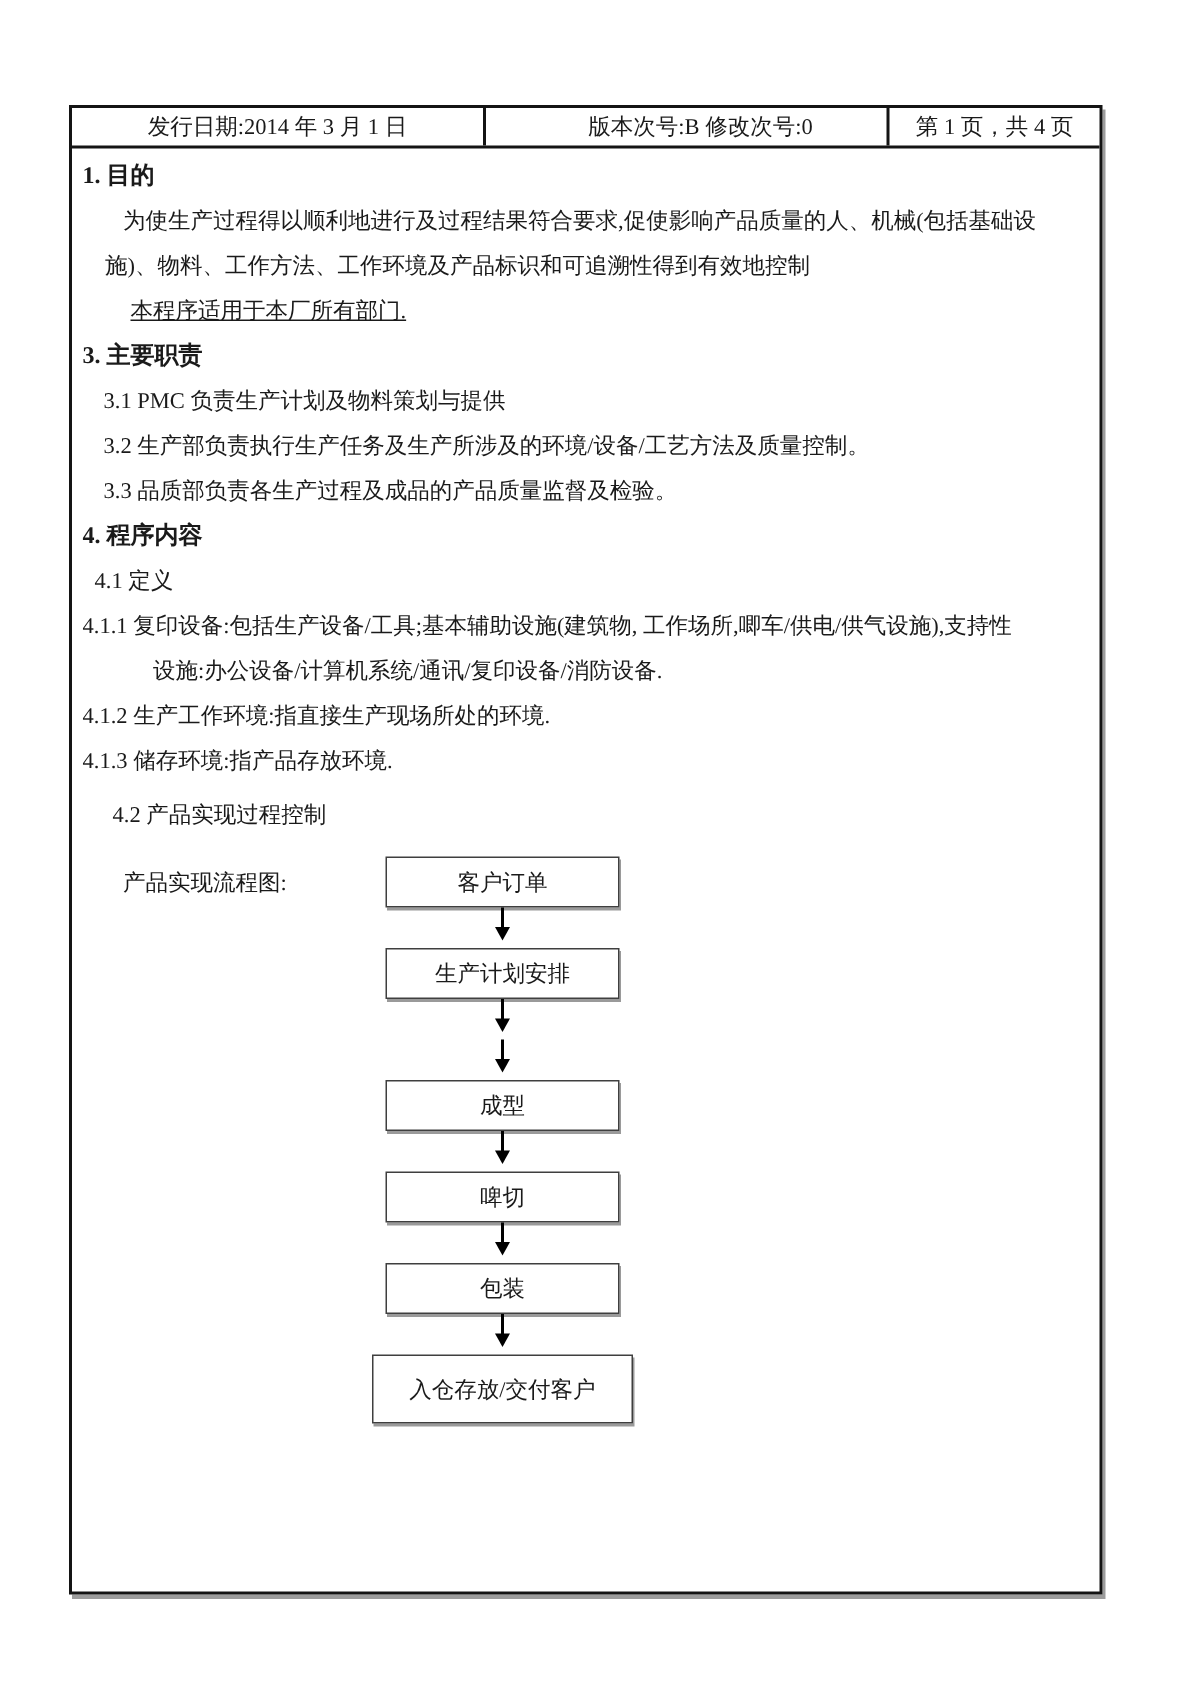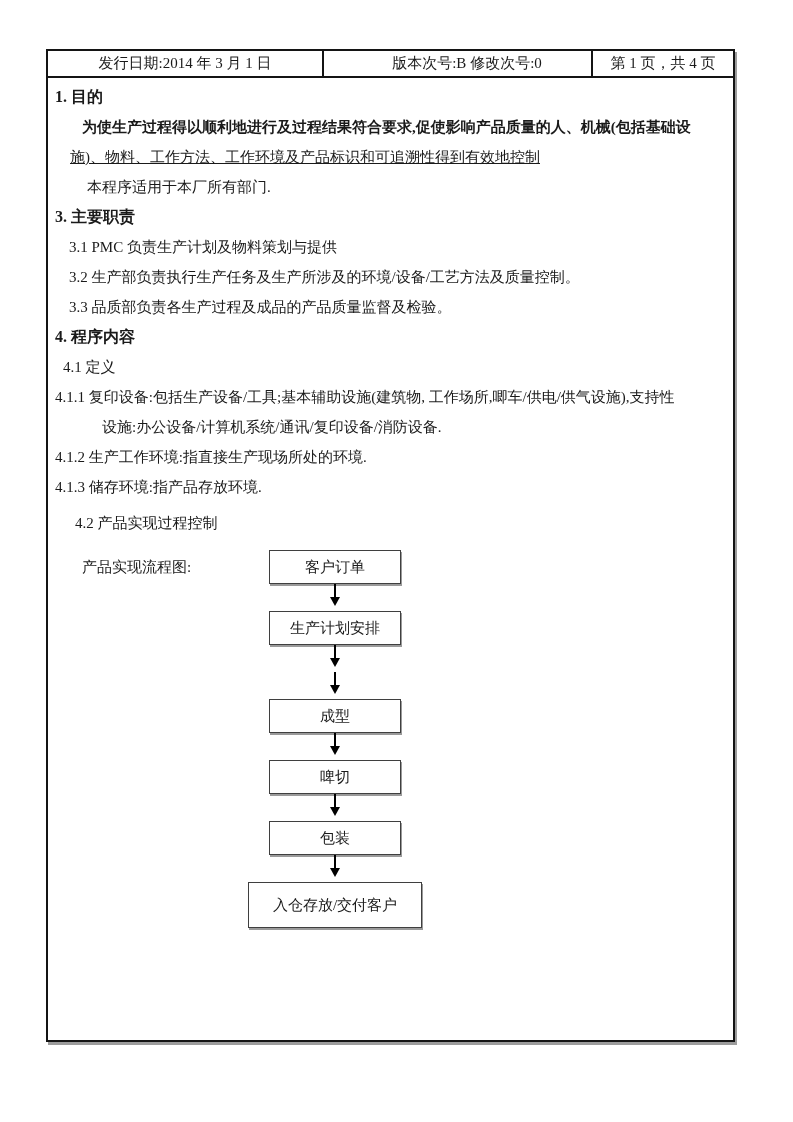--- a/index.html
+++ b/index.html
@@ -2,56 +2,56 @@
 <html><head>
 <meta charset="utf-8">
 <style>
   html,body{margin:0;padding:0;}
   body{
     width:793px;height:1122px;position:relative;background:#ffffff;
     font-family:"Liberation Serif","DejaVu Serif",serif;
     color:#1a1a1a;
   }
   .frame{
-    position:absolute;left:46px;top:49px;width:689px;height:993px;
+    position:absolute;left:46px;top:70px;width:689px;height:993px;
     border:2px solid #141414;background:#fff;
     box-shadow:2px 3px 0 #9c9c9c;
     box-sizing:border-box;
   }
   .hdr{
     display:flex;border-bottom:2px solid #141414;height:27px;
     font-size:15px;box-sizing:border-box;
   }
   .hdr .cell{
     display:flex;align-items:center;justify-content:center;
     box-sizing:border-box;white-space:nowrap;overflow:hidden;
   }
   .c1{width:276px;border-right:2px solid #141414;}
   .c2{width:269px;border-right:2px solid #141414;padding-left:19px;}
   .c3{flex:1;}
   .content{
     padding:4px 8px 0 7px;font-size:15px;line-height:30px;
   }
   .line{white-space:nowrap;overflow:hidden;}
   .h{font-weight:bold;font-size:16px;}
-  .ind27{padding-left:27px;font-weight:bold;}
-  .ind15{padding-left:15px;text-decoration:underline;}
-  .ind32{padding-left:32px;}
+  .ind27{padding-left:27px;}
+  .ind15{padding-left:15px;}
+  .ind32{padding-left:32px;text-decoration:underline;}
   .ind14{padding-left:14px;}
   .ind8{padding-left:8px;}
   .ind47{padding-left:47px;}
   .ind20{padding-left:20px;margin-top:6px;}
   
   .flow{position:relative;margin-top:12px;line-height:normal;}
   .flow-label{position:absolute;left:27px;top:8px;font-size:15px;}
   .flow-col{
     width:200px;margin-left:180px;display:flex;flex-direction:column;align-items:center;
   }
   .fbox{
-    width:132px;height:34px;box-sizing:border-box;
+    width:156px;height:34px;box-sizing:border-box;
     border:1.5px solid #3f3f3f;background:#fff;
     box-shadow:1px 2px 0 #9a9a9a;
     display:flex;align-items:center;justify-content:center;
     font-size:15px;white-space:nowrap;
   }
   .fbox.wide{width:174px;height:46px;}
   .farrow{
     width:0;height:18px;border-left:2px solid #000;
     position:relative;margin-bottom:9px;
   }

